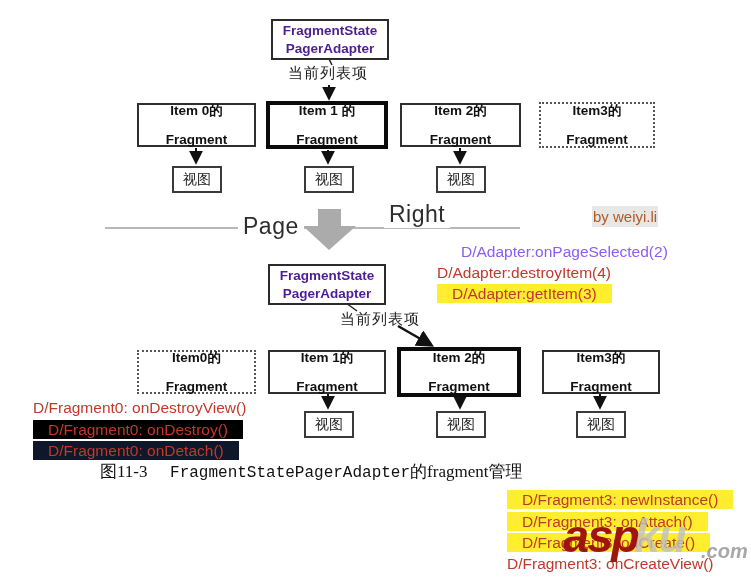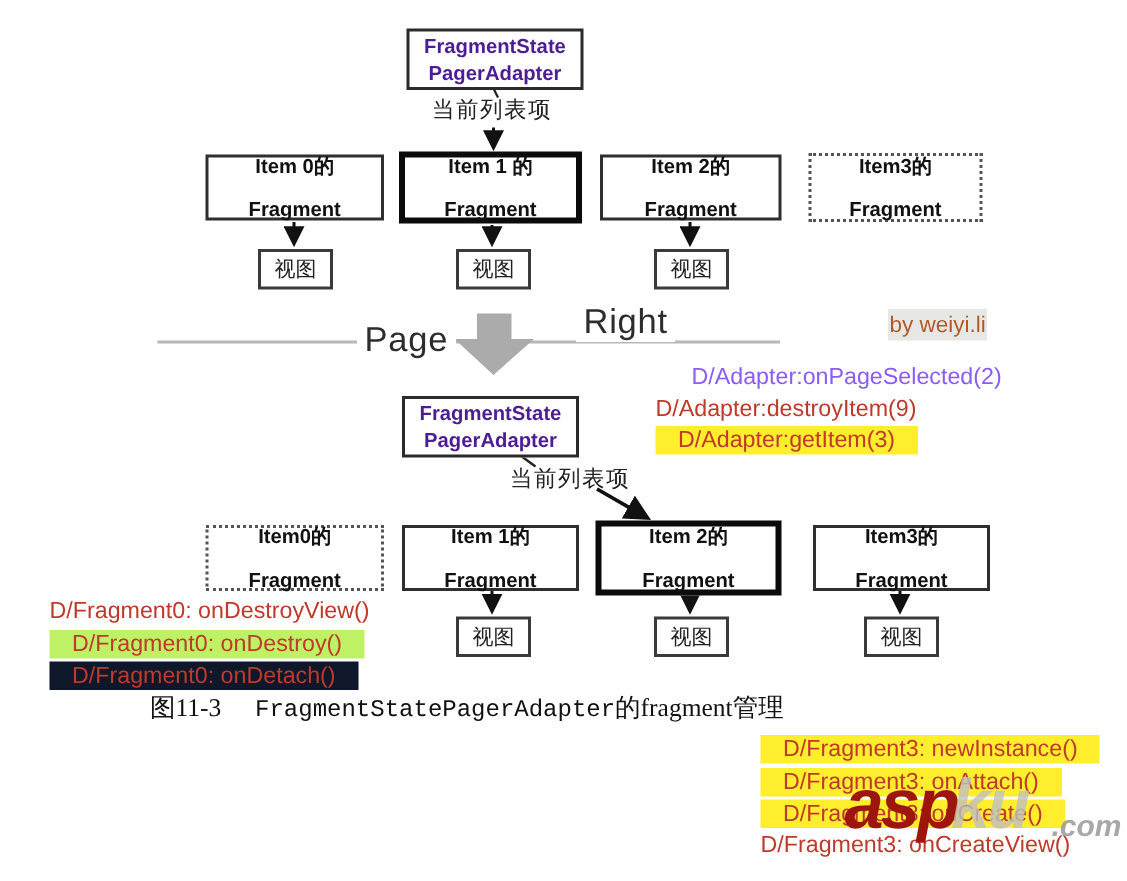--- a/index.html
+++ b/index.html
@@ -89,21 +89,21 @@
   <div class="abs vbox" style="left:436px;top:166px;width:46px;height:23px;">视图</div>
 
   <div class="abs pg-word" style="left:238px;top:213px;">Page</div>
   <div class="abs pg-word" style="left:352px;top:201px;margin-left:32px;">Right</div>
 
   <div class="abs credit" style="left:592px;top:206px;background:#e7e7e5;color:#b05a28;">by weiyi.li</div>
 
   <div class="abs logline" style="left:437px;top:243px;color:#8b5cf6;margin-left:24px;">
     <span>D/Adapter:onPageSelected(2)</span></div>
   <div class="abs logline" style="left:437px;top:264px;color:#c0392b;">
-    <span>D/Adapter:destroyItem(9)</span></div>
+    <span>D/Adapter:destroyItem(4)</span></div>
   <div class="abs logline" style="left:437px;top:285px;color:#c0392b;">
     <span class="hl" style="background:#ffee2e;">D/Adapter:getItem(3)</span></div>
 
   <div class="abs adapter-box" style="left:268px;top:264px;width:114px;height:37px;">FragmentState
 PagerAdapter</div>
   <div class="abs ptr-label" style="left:340px;top:310px;width:80px;">当前列表项</div>
 
   <div class="abs fbox dotted" style="left:137px;top:350px;width:115px;height:40px;">
     <span>Item0的</span>
     <span>Fragment</span>
@@ -121,21 +121,21 @@
     <span>Fragment</span>
   </div>
 
   <div class="abs vbox" style="left:304px;top:411px;width:46px;height:23px;">视图</div>
   <div class="abs vbox" style="left:436px;top:411px;width:46px;height:23px;">视图</div>
   <div class="abs vbox" style="left:576px;top:411px;width:46px;height:23px;">视图</div>
 
   <div class="abs logline" style="left:33px;top:399px;color:#c0392b;">
     <span>D/Fragment0: onDestroyView()</span></div>
   <div class="abs logline" style="left:33px;top:421px;color:#c0392b;">
-    <span class="hl" style="background:#bef264;">D/Fragment0: onDestroy()</span></div>
+    <span class="hl" style="background:#000000;">D/Fragment0: onDestroy()</span></div>
   <div class="abs logline" style="left:33px;top:442px;color:#c0392b;">
     <span class="hl" style="background:#0f172a;">D/Fragment0: onDetach()</span></div>
 
   <div class="abs caption" style="left:100px;top:460px;">
     <span>图11-3</span>
     <span style="display:inline-block;width:14px;"></span>
     <span class="mono">FragmentStatePagerAdapter</span><span>的fragment管理</span>
   </div>
 
   <div class="abs logline" style="left:507px;top:491px;color:#c0392b;">

